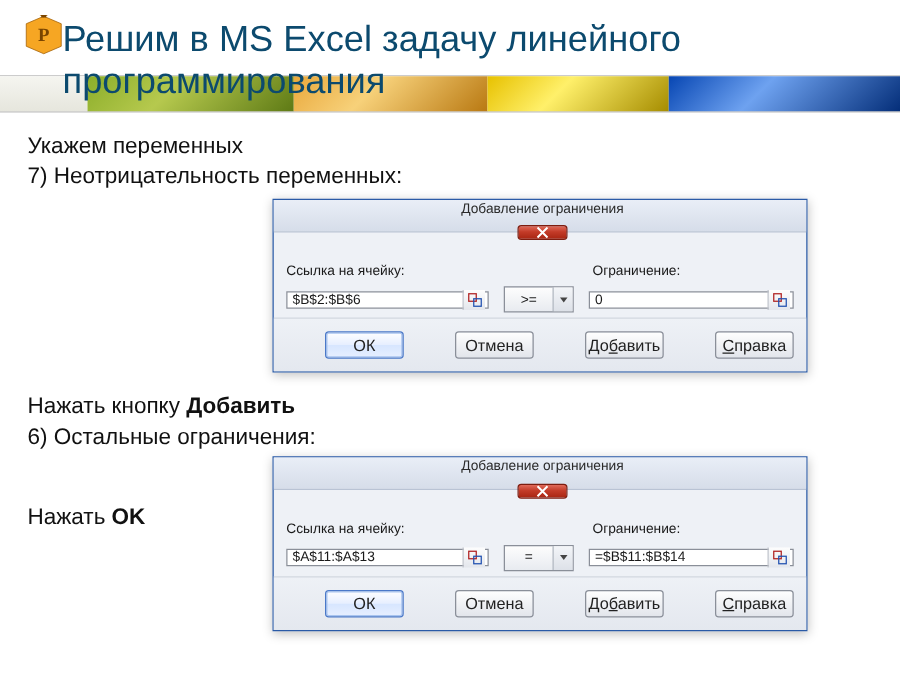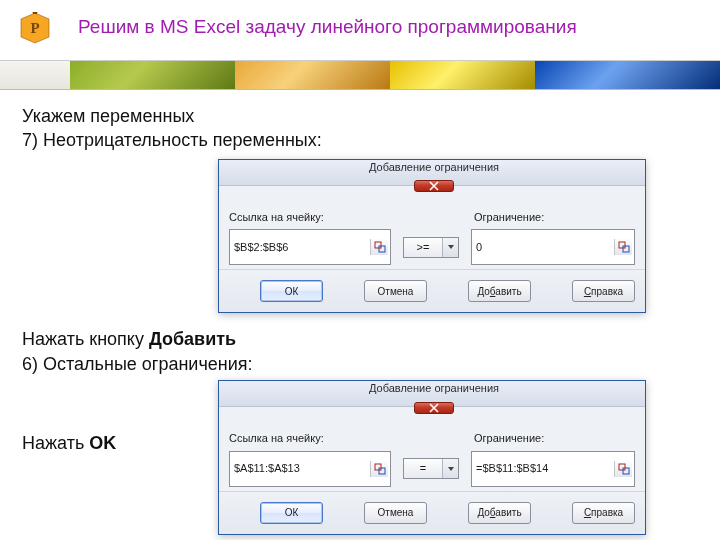--- a/index.html
+++ b/index.html
@@ -14,24 +14,24 @@
   }
 
   
   .header {
     position: relative;
     padding: 14px 18px 0 18px;
     height: 60px;
   }
   .header .title {
     position: absolute;
-    left: 78px;
+    left: 50px;
     top: 16px;
-    font-size: 19px;
-    color: #a21caf;
+    font-size: 29px;
+    color: #0c4a6e;
     font-family: Arial, sans-serif;
   }
   .logo {
     position: absolute;
     left: 18px; top: 12px;
     width: 34px; height: 34px;
   }
   .logo svg { width: 34px; height: 34px; }
 
   
@@ -92,21 +92,21 @@
 
   .dlg-body { padding: 24px 10px 4px 10px; }
   .labels { display: flex; }
   .labels .l1 { flex: 0 0 175px; }
   .labels .l2 { flex: 0 0 70px; }
   .labels .l3 { flex: 1; }
 
   .row { display: flex; align-items: center; margin-top: 5px; }
 
   .refbox {
-    height: 36px;
+    height: 14px;
     border: 1px solid #8a8f99;
     background: #fff;
     display: flex; align-items: center;
     padding: 0 2px 0 4px;
     font-size: 11px;
   }
   .refbox .txt { flex: 1; overflow: hidden; white-space: nowrap; font-family: Tahoma, sans-serif; }
   .refbox .picker {
     width: 18px; height: 16px;
     border-left: 1px solid #c0c4cc;
@@ -142,21 +142,21 @@
     background: linear-gradient(#eef1f6,#e4e8ef);
     border-top: 1px solid #d2d7e0;
   }
   .btn {
     height: 22px;
     flex: 1;
     border: 1px solid #8a8f99;
     border-radius: 3px;
     background: linear-gradient(#fefefe,#e2e5eb);
     display: flex; align-items: center; justify-content: center;
-    font-size: 10px;
+    font-size: 13px;
     color: #222;
     margin-left: 31px;
   }
   .btn.default {
     border: 1px solid #4a78c8;
     box-shadow: 0 0 0 1px #a8c4ef inset;
     background: linear-gradient(#fefeff,#e7efff 48%,#d7e6ff 52%,#e7efff);
   }
   .uline { text-decoration: underline; }
 

